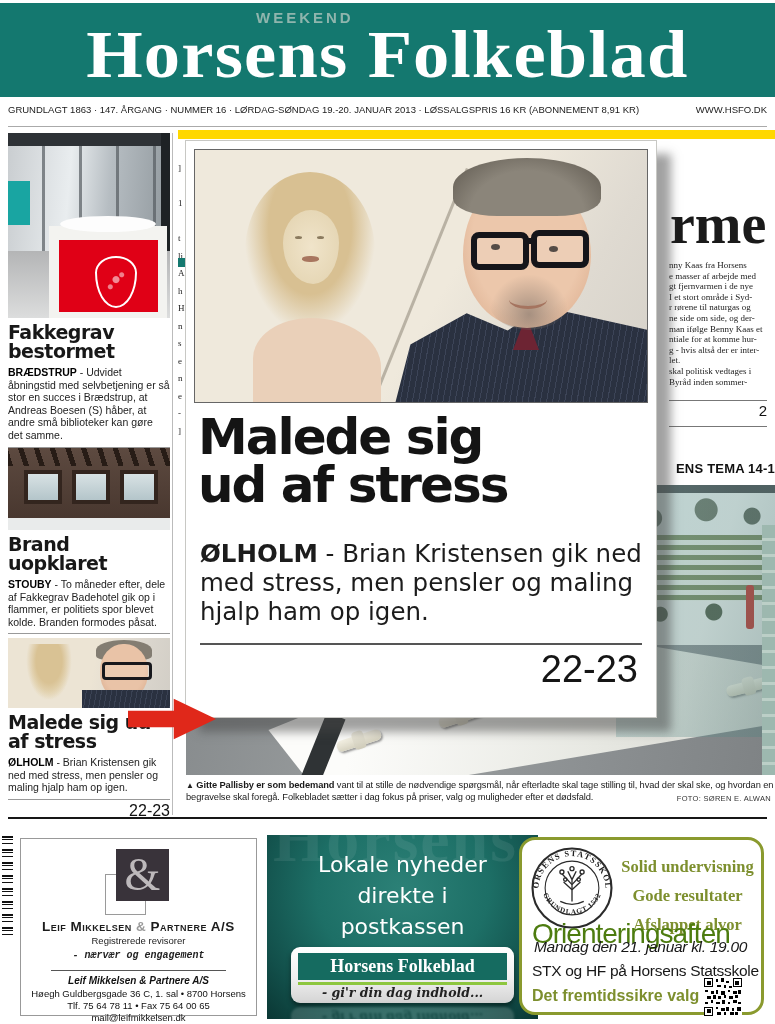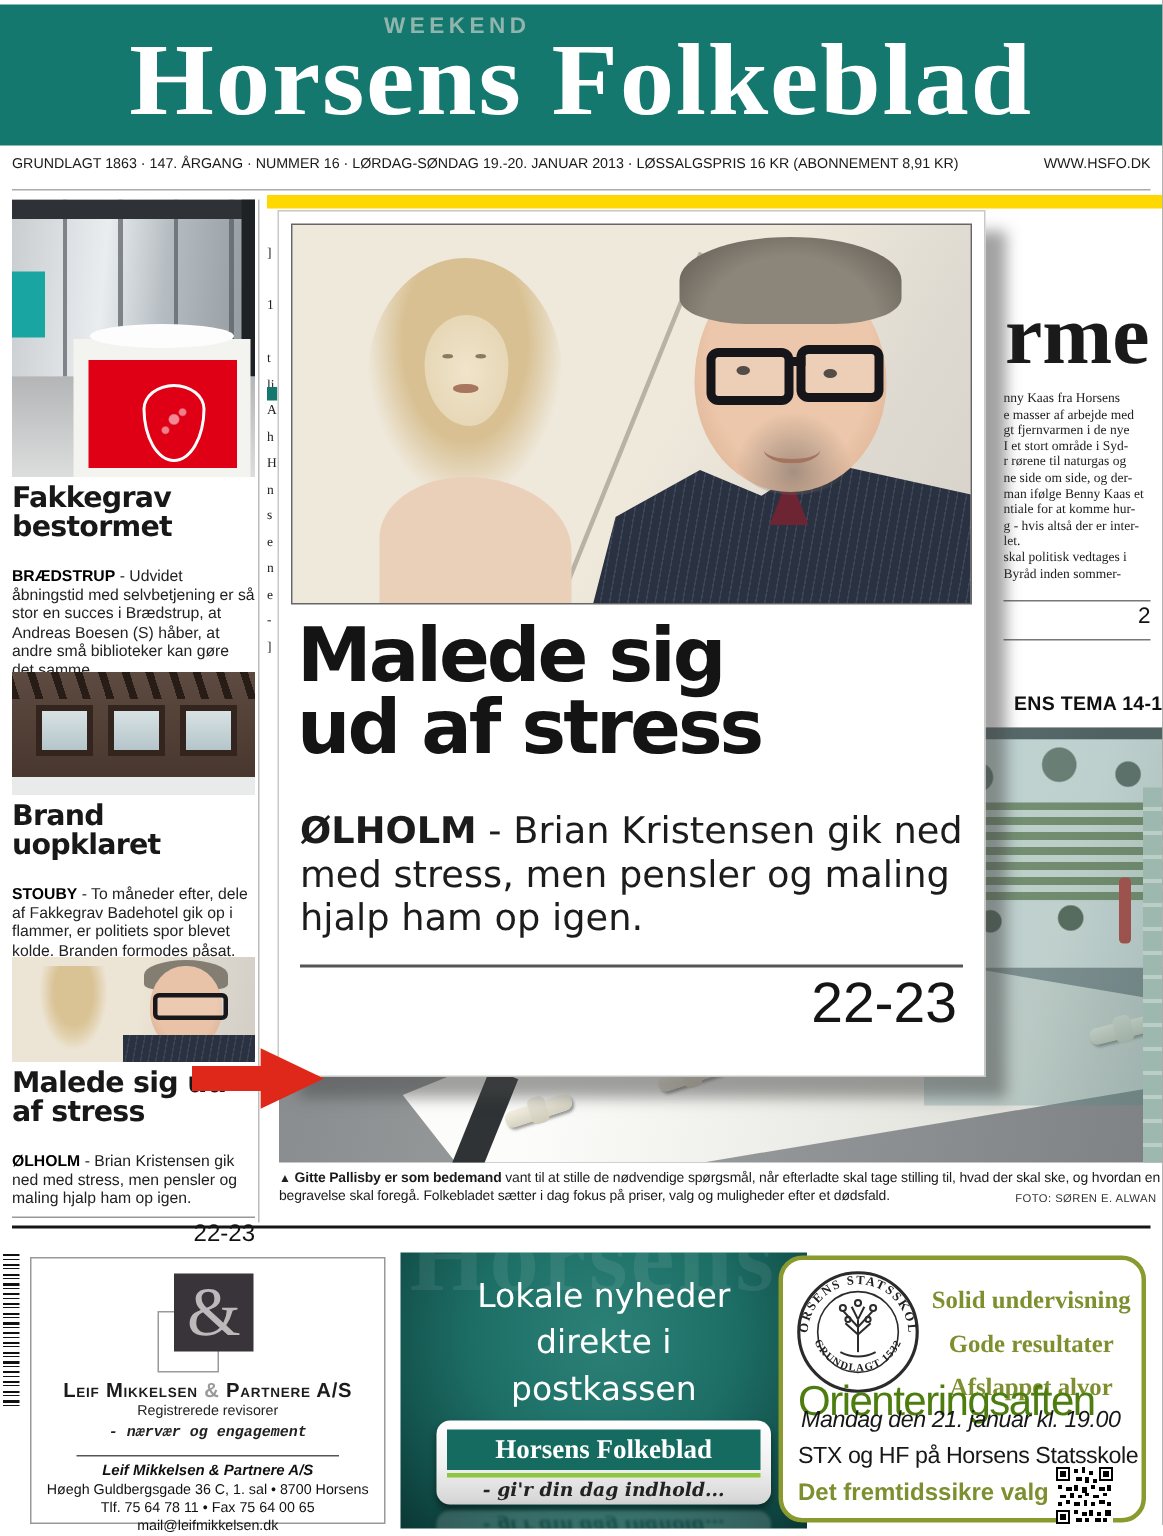--- a/index.html
+++ b/index.html
@@ -12,21 +12,21 @@
   .nameplate{position:absolute;left:0;top:12px;width:775px;text-align:center;margin:0;}
   .nameplate span{display:inline-block;font-family:"Liberation Serif",serif;font-weight:bold;color:#fff;
         font-size:62px;line-height:78px;transform:scale(1.17,1.1);letter-spacing:1px;}
   .dateline{position:absolute;left:8px;top:104px;width:759px;font-size:9.5px;font-weight:normal;color:#1a1a1a;white-space:nowrap;}
   .dateline .site{position:absolute;right:0;top:0;}
   .rule-dateline{position:absolute;left:8px;top:126px;width:759px;height:1px;background:#aaa;}
 
   
   .story{position:absolute;left:8px;width:162px;}
   .story h2{margin:5px 0 0 0;font-family:"DejaVu Sans",sans-serif;font-size:19px;line-height:19px;letter-spacing:-0.5px;color:#181818;}
-  .story p{margin:17px 0 0 0;font-size:10.5px;line-height:12.6px;color:#222;}
+  .story p{margin:5px 0 0 0;font-size:10.5px;line-height:12.6px;color:#222;}
   .story p b{color:#000;}
   .pgrow{border-top:1px solid #999;margin-top:5px;text-align:right;font-size:16px;padding-top:2px;color:#111;}
   .thumb{position:relative;width:162px;overflow:hidden;background:#ccc;}
 
   
   .t-lib{height:185px;}
   .lib-glass{position:absolute;inset:0 0 auto 0;height:118px;
      background:linear-gradient(95deg,#c9cdd0 0%,#e9edef 38%,#b6bdc2 62%,#8f979c 100%);}
   .lib-glass:before{content:"";position:absolute;inset:0;background:repeating-linear-gradient(90deg,transparent 0 34px,#565c61 34px 37px);opacity:.7;}
   .lib-glass:after{content:"";position:absolute;left:0;top:0;right:0;height:13px;background:#2e3236;}

